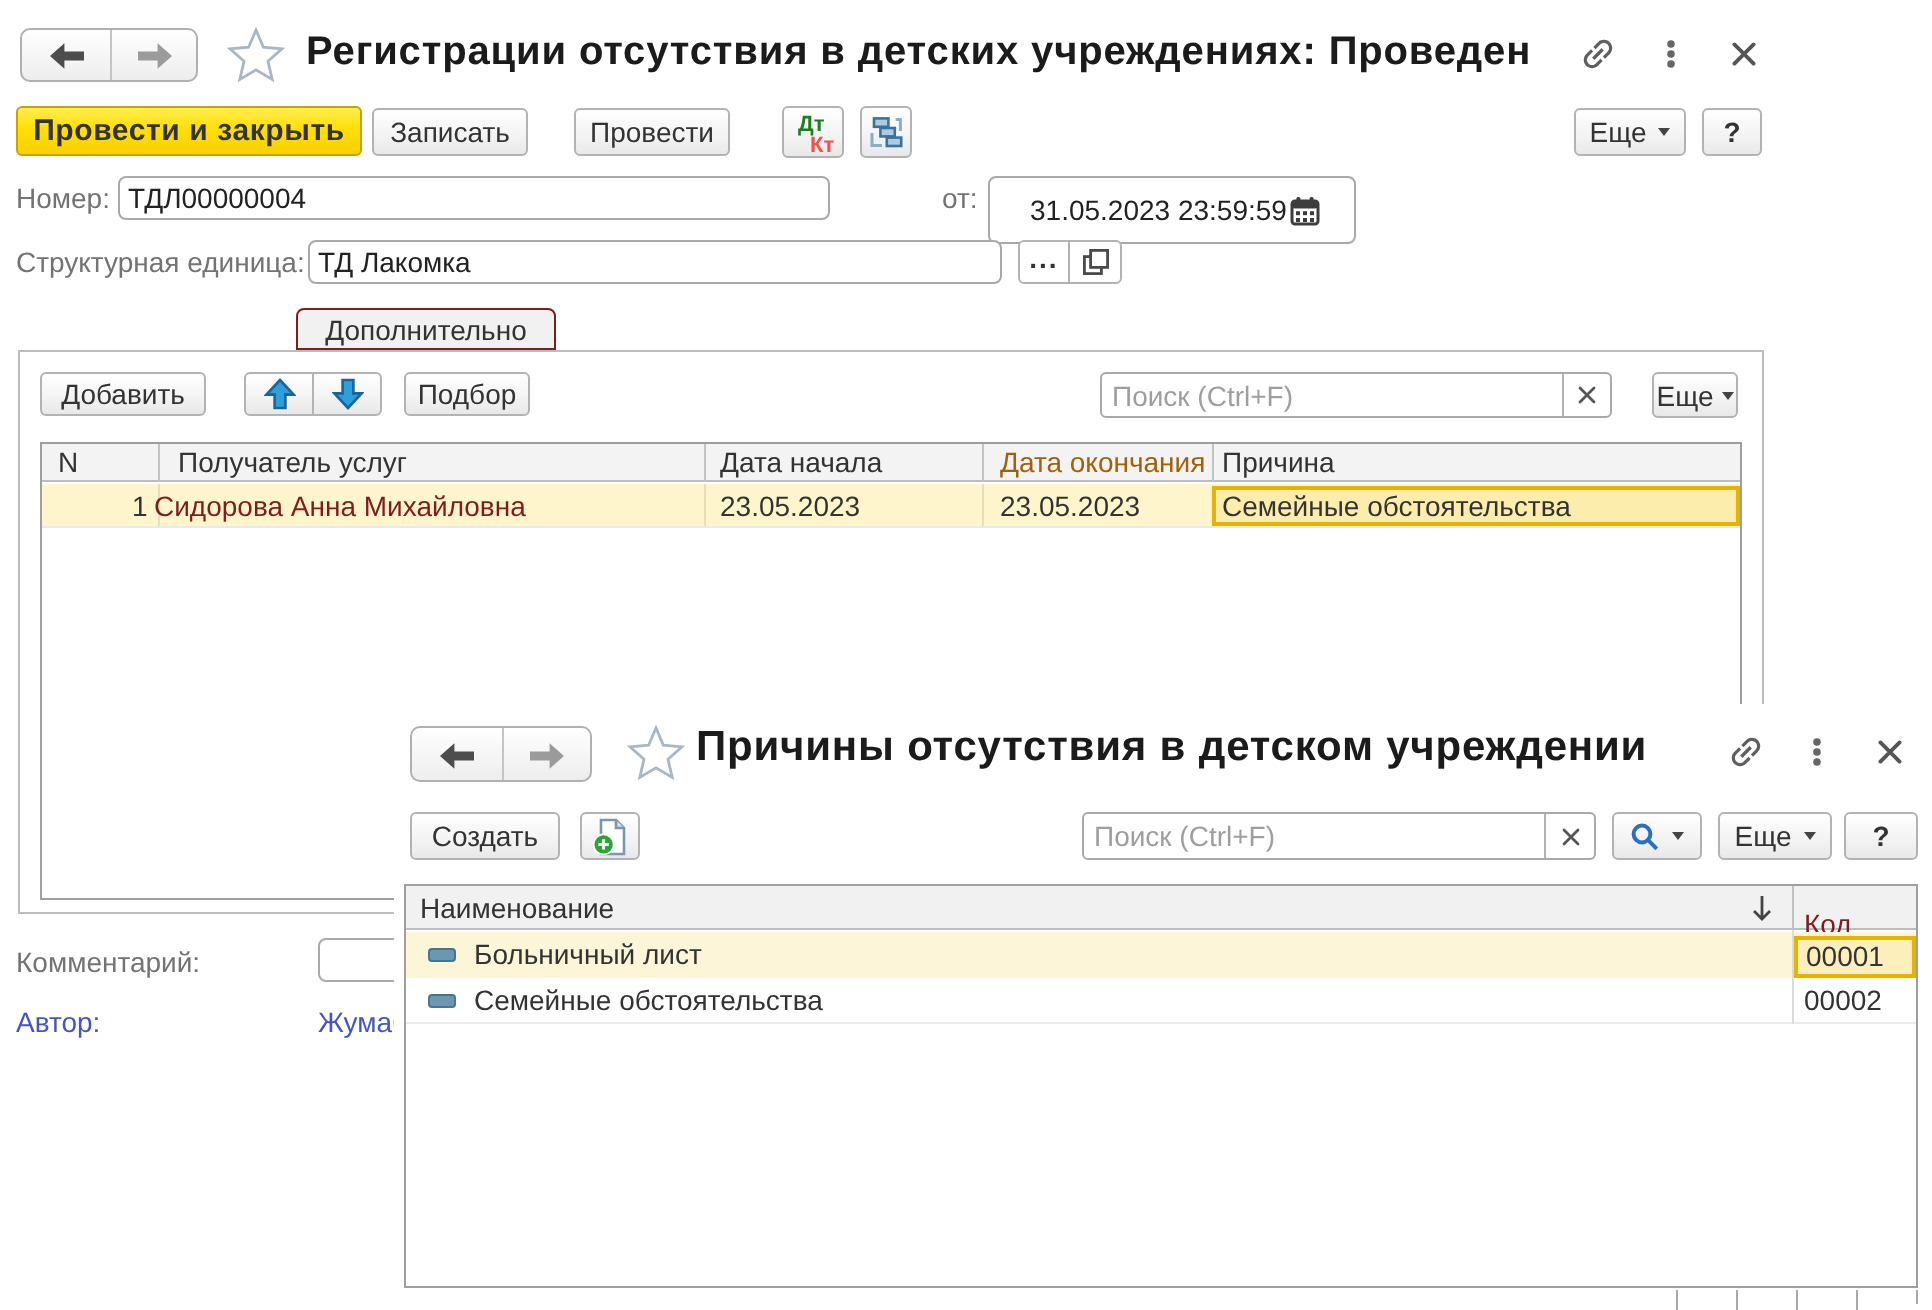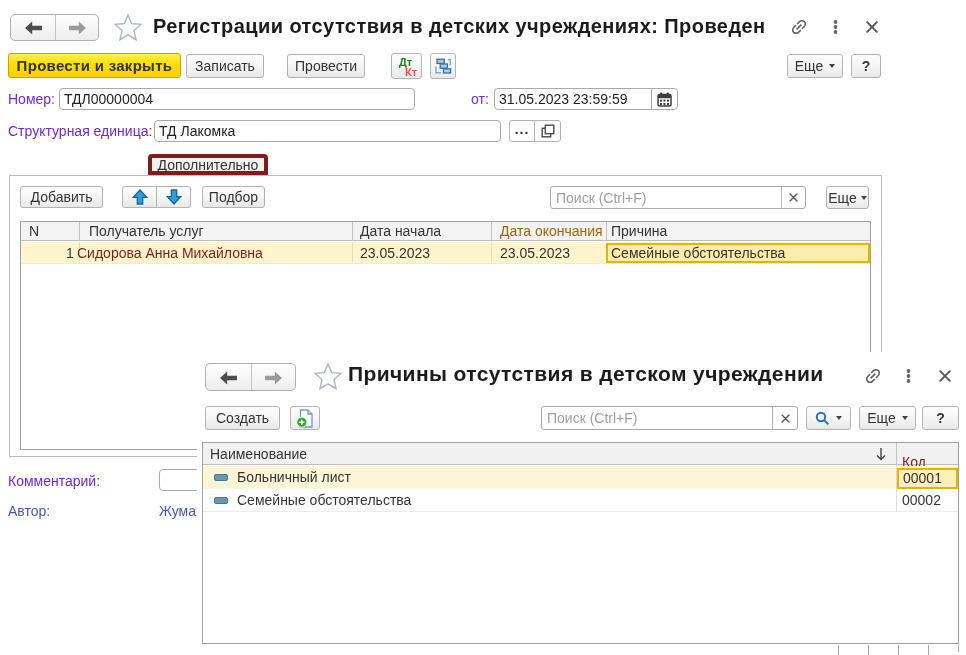--- a/index.html
+++ b/index.html
@@ -1,20 +1,20 @@
 <!DOCTYPE html>
 <html><head>
 <meta charset="utf-8">
 <style>
 *{margin:0;padding:0;box-sizing:border-box}
 html,body{width:966px;height:655px;background:#fff;font-family:"Liberation Sans",sans-serif;font-size:14px;color:#333;overflow:hidden;position:relative}
 .abs{position:absolute}
 .btn{position:absolute;border:1px solid #b3b3b3;border-radius:3px;background:linear-gradient(#fefefe 0%,#f4f4f4 55%,#e8e8e8 100%);color:#333;font-size:14px;display:flex;align-items:center;justify-content:center;white-space:nowrap}
 .input{position:absolute;border:1px solid #a9a9a9;border-radius:4px;background:#fff;font-size:14px;color:#222;display:flex;align-items:center;padding-left:4px;white-space:nowrap}
-.lbl{position:absolute;font-size:14px;color:#6d28d9;white-space:nowrap;line-height:15px}
+.lbl{position:absolute;font-size:14px;color:#737373;white-space:nowrap;line-height:15px}
 .caret{display:inline-block;width:0;height:0;border-left:3.5px solid transparent;border-right:3.5px solid transparent;border-top:4px solid #444;margin-left:6px}
 .vline{position:absolute;width:1px;background:#c8c8c8}
 </style>
 </head>
 <body>
 
 <div id="w1" class="abs" style="left:0;top:0;width:966px;height:655px">
 
   <div class="abs" style="left:10px;top:14px;width:89px;height:27px;border:1px solid #b0b0b0;border-radius:5px;background:linear-gradient(#ffffff,#ededed)">
     <div class="abs" style="left:44px;top:0;width:1px;height:25px;background:#c4c4c4"></div>
@@ -70,21 +70,21 @@
         </g>
         <path d="M7 6.4 V7 M12 11.2 V11.8" stroke="#39739c" stroke-width="1.3"></path>
       </svg>
   </div>
   <div class="btn" style="left:787px;top:54px;width:56px;height:24px">Еще<span class="caret"></span></div>
   <div class="btn" style="left:851px;top:54px;width:30px;height:24px;font-weight:bold">?</div>
 
   <div class="lbl" style="left:8px;top:92px">Номер:</div>
   <div class="input" style="left:59px;top:88px;width:356px;height:22px">ТДЛ00000004</div>
   <div class="lbl" style="left:471px;top:92px">от:</div>
-  <div class="input" style="left:494px;top:88px;width:184px;height:22px;padding:0">
+  <div class="input" style="left:494px;top:88px;width:184px;height:22px;padding:16px">
     <div style="flex:1;padding-left:4px">31.05.2023 23:59:59</div>
     <div style="width:1px;height:100%;background:#a9a9a9"></div>
     <div style="width:25px;height:100%;display:flex;align-items:center;justify-content:center;background:#fff;border-radius:0 4px 4px 0">
       <svg width="15" height="15" viewBox="0 0 15 15">
           <rect x="1" y="2.5" width="13" height="11.5" rx="1.5" fill="#fff" stroke="#3d3d3d" stroke-width="1.5"></rect>
           <rect x="1" y="2.5" width="13" height="3.8" rx="1.5" fill="#3d3d3d"></rect>
           <rect x="3.2" y="0.5" width="2" height="3.4" rx="0.8" fill="#3d3d3d"></rect>
           <rect x="9.8" y="0.5" width="2" height="3.4" rx="0.8" fill="#3d3d3d"></rect>
           <g fill="#3d3d3d">
             <rect x="3" y="7.6" width="2" height="2"></rect>
@@ -106,21 +106,21 @@
     <div style="width:25px;display:flex;align-items:center;justify-content:center">
       <svg width="14" height="14" viewBox="0 0 14 14">
           <rect x="1.2" y="4.3" width="8.5" height="8.5" fill="none" stroke="#4a4a4a" stroke-width="1.4"></rect>
           <rect x="4.3" y="1.2" width="8.5" height="8.5" fill="#fff" stroke="#4a4a4a" stroke-width="1.4"></rect>
         </svg>
     </div>
   </div>
 
   <div class="abs" style="left:9px;top:175px;width:873px;height:282px;border:1px solid #bdbdbd;background:#fff"></div>
 
-  <div class="abs" style="left:148px;top:154px;width:120px;height:21px;border:4px solid #7f1d1d;border-radius:4px 4px 0 0;background:#f1f1f1;display:flex;align-items:center;justify-content:center">Дополнительно</div>
+  <div class="abs" style="left:148px;top:154px;width:130px;height:21px;border:1px solid #7f1d1d;border-radius:4px 4px 0 0;background:#f1f1f1;display:flex;align-items:center;justify-content:center">Дополнительно</div>
 
   <div class="btn" style="left:20px;top:186px;width:83px;height:22px">Добавить</div>
   <div class="btn" style="left:122px;top:186px;width:69px;height:22px;padding:0">
     <div style="flex:1;display:flex;align-items:center;justify-content:center;height:100%">
       <svg width="16" height="16" viewBox="0 0 16 16">
           <path d="M8 1 L14.8 8.3 L10.7 8.3 L10.7 15 L5.3 15 L5.3 8.3 L1.2 8.3 Z" fill="#2f9edb" stroke="#18659e" stroke-width="1.3"></path>
         </svg>
     </div>
     <div style="width:1px;height:100%;background:#b3b3b3"></div>
     <div style="flex:1;display:flex;align-items:center;justify-content:center;height:100%">

